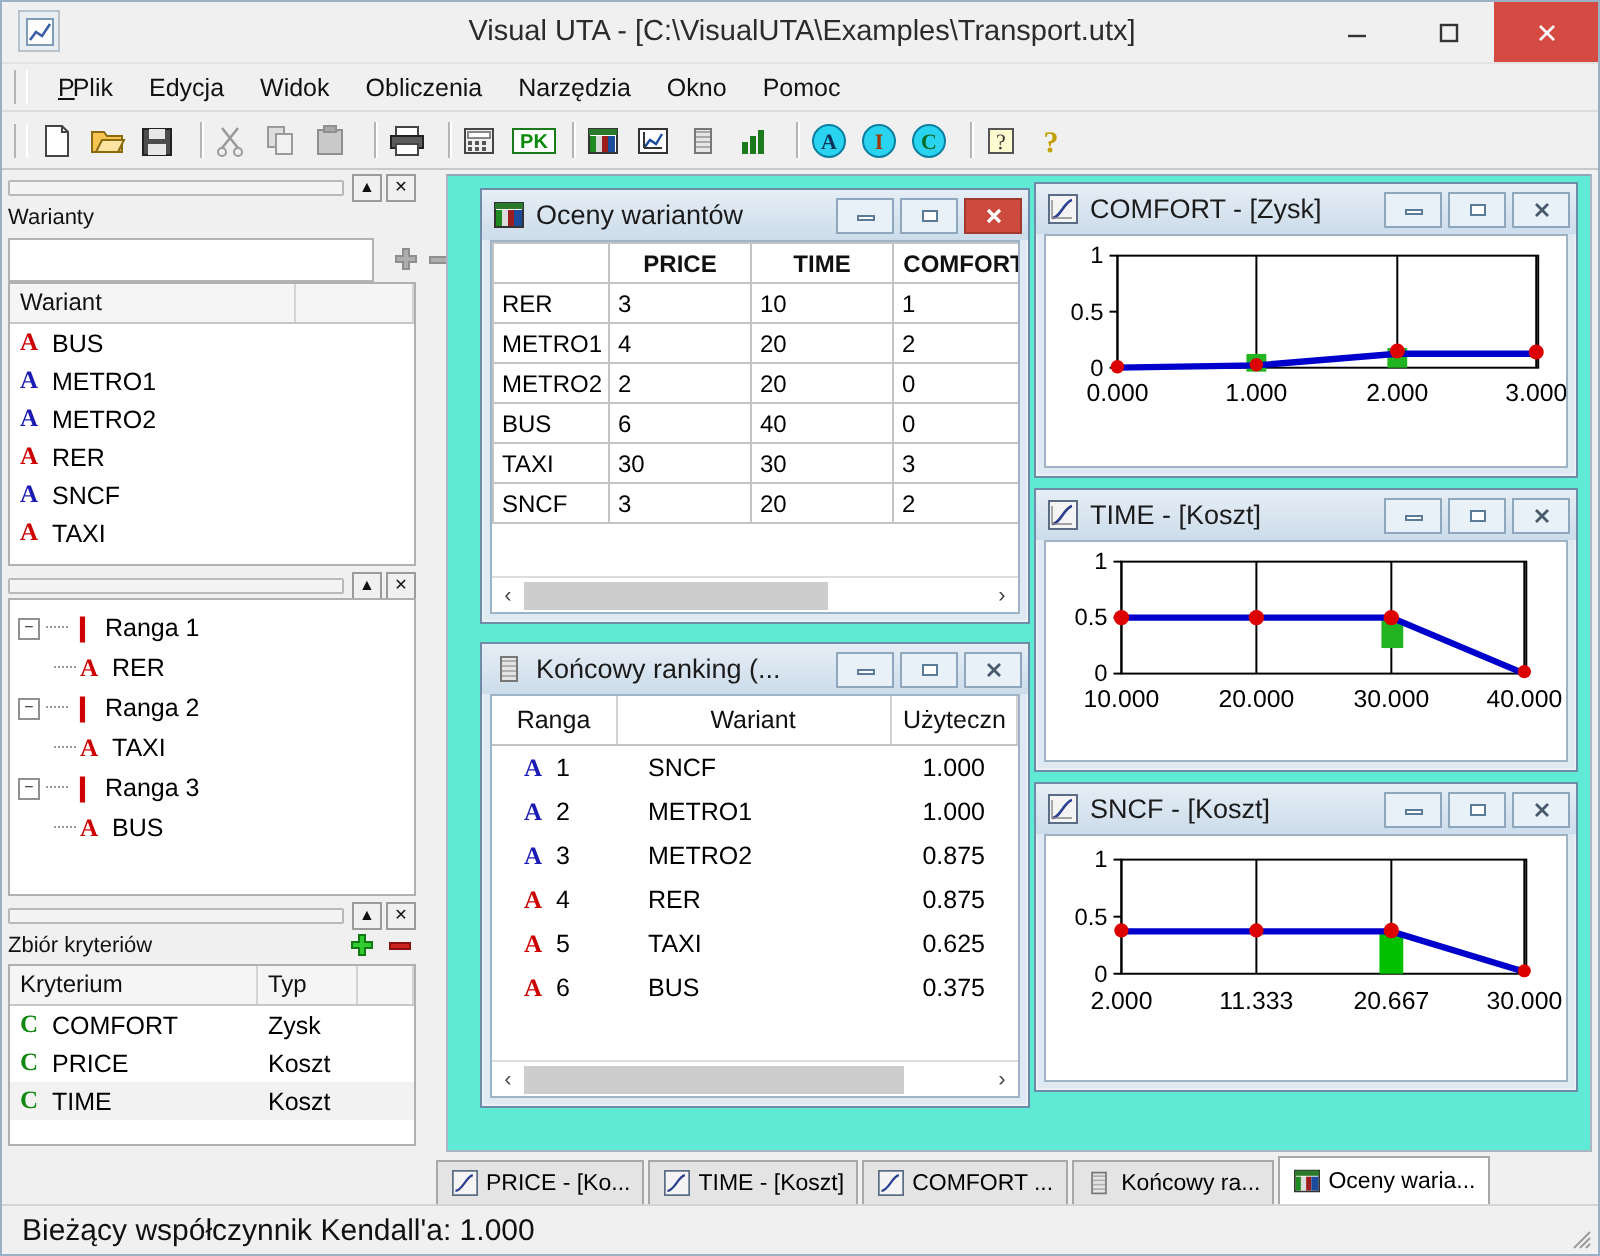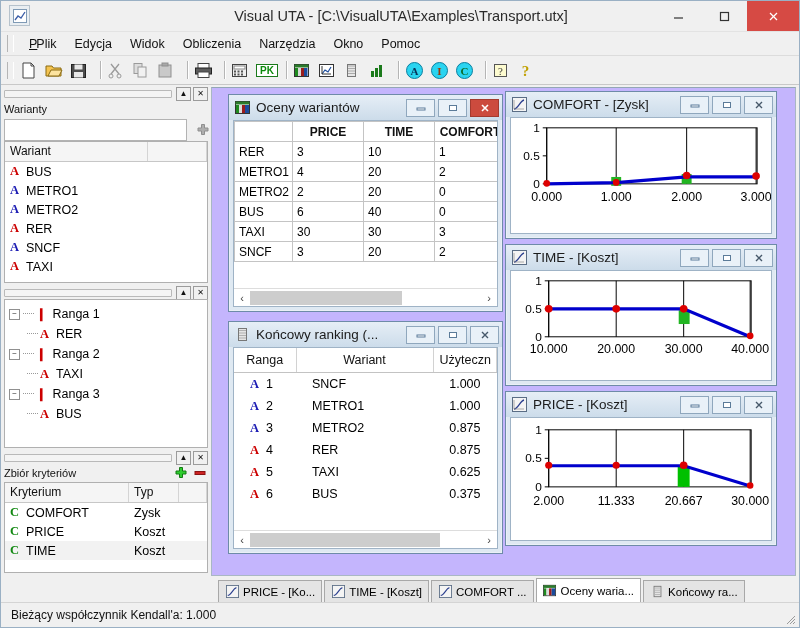--- a/index.html
+++ b/index.html
@@ -74,22 +74,22 @@
          font-family:"Liberation Serif", serif;}
   .g-red{color:#cc0000;} .g-blue{color:#1b1bb3;} .g-green{color:#118811;}
   .tree{border:1px solid #b0b0b0;background:#fff;flex:1;min-height:0;padding:4px 0 0 4px;overflow:hidden;}
   .tnode{display:flex;align-items:center;height:20px;font-size:12.5px;}
   .tbox{width:9px;height:9px;border:1px solid #909090;background:#fff;font-size:8px;line-height:7px;
         text-align:center;color:#333;margin-right:3px;font-family:"Liberation Sans",sans-serif;}
   .tdash{width:11px;border-top:1px dotted #999;height:1px;margin-right:2px;}
   .tindent{width:18px;height:1px;}
   .tbar{color:#cc0000;font-weight:bold;margin-right:6px;font-family:"Liberation Serif",serif;}
   
-  .mdi{flex:1;background:#c4b5fd;border:1px solid #a9b7c4;border-top-color:#93a6b6;
-       margin:2px 3px 0 0;position:relative;min-width:0;box-sizing:border-box;}
+  .mdi{flex:1;background:#5eead4;border:1px solid #a9b7c4;border-top-color:#93a6b6;
+       margin:2px 3px 0 12px;position:relative;min-width:0;box-sizing:border-box;}
   .mdiwin{position:absolute;background:#dfe9f2;border:1px solid #6e8ba8;box-sizing:border-box;
           box-shadow:0 0 0 1px rgba(255,255,255,.35) inset;}
   .mw-title{height:25px;display:flex;align-items:center;padding:0 3px 0 5px;
             background:linear-gradient(#e6eef6,#ccdcea);}
   .mw-ico{width:17px;height:17px;flex:none;display:flex;align-items:center;justify-content:center;margin-right:5px;}
   .mw-label{flex:1;font-size:13.5px;color:#1b1b1b;white-space:nowrap;overflow:hidden;}
   .mw-btns{display:flex;gap:3px;}
   .mw-btn{width:29px;height:18px;border:1px solid #8fa7bd;background:#e9f1f8;
           display:flex;align-items:center;justify-content:center;box-sizing:border-box;}
   .mw-btn.cl{background:#cc4b3e;border-color:#a33a2f;}
@@ -117,21 +117,21 @@
   .chartbox{position:absolute;inset:0;background:#fff;}
   
   .tabbar{height:26px;flex:none;background:#f0f0f0;display:flex;align-items:flex-end;
           padding-left:217px;box-sizing:border-box;}
   .tab{height:22px;display:flex;align-items:center;gap:4px;padding:0 6px;
        border:1px solid #a8a8a8;border-bottom:none;background:#e4e4e4;font-size:11.5px;
        margin-right:2px;box-sizing:border-box;white-space:nowrap;}
   .tab.active{background:#fff;height:24px;}
   .tab-ico{width:14px;height:14px;display:flex;align-items:center;justify-content:center;}
   .statusbar{height:24px;flex:none;background:#f0f0f0;border-top:1px solid #d4d4d4;
-             display:flex;align-items:center;padding-left:10px;font-size:12px;color:#111;position:relative;}
+             display:flex;align-items:center;padding-left:10px;font-size:15px;color:#111;position:relative;}
   .resizer{position:absolute;right:3px;bottom:2px;width:12px;height:12px;}
 </style>
 </head>
 <body>
 
 <div class="app">
 
   <div class="titlebar">
     <div class="app-icon">
       <svg width="14" height="14" viewBox="0 0 14 14">
@@ -768,21 +768,21 @@
 
       <div class="mdiwin" style="left:293px;top:303px;width:272px;height:155px;">
         <div class="mw-title">
           <div class="mw-ico">
             <svg width="15" height="15" viewBox="0 0 15 15">
                 <rect x="0.5" y="0.5" width="14" height="14" fill="#f4f4f4" stroke="#5a6d85"></rect>
                 <path d="M2 12 C6 12, 8 4, 12 3" fill="none" stroke="#2b3f8f" stroke-width="1.3"></path>
                 <path d="M2 3v9h10" fill="none" stroke="#888" stroke-width="0.7"></path>
               </svg>
           </div>
-          <div class="mw-label">PRICE - [Koszt]</div>
+          <div class="mw-label">SNCF - [Koszt]</div>
           <div class="mw-btns">
             <div class="mw-btn">
                 <svg width="12" height="10" viewBox="0 0 12 10">
                   <rect x="2" y="5" width="8" height="2" fill="#fff" stroke="#5b7b99"></rect>
                 </svg>
               </div>
             <div class="mw-btn">
                 <svg width="12" height="10" viewBox="0 0 12 10">
                   <rect x="2.5" y="2.5" width="7" height="5" fill="#fff" stroke="#5b7b99"></rect>
                 </svg>
@@ -849,42 +849,42 @@
     </div>
     <div class="tab">
       <span class="tab-ico">
           <svg width="13" height="13" viewBox="0 0 15 15">
             <rect x="0.5" y="0.5" width="14" height="14" fill="#f4f4f4" stroke="#5a6d85"></rect>
             <path d="M2 12 C6 12, 8 4, 12 3" fill="none" stroke="#2b3f8f" stroke-width="1.3"></path>
           </svg>
         </span>
       <span>COMFORT ...</span>
     </div>
+    <div class="tab">
+      <span class="tab-ico">
+          <svg width="13" height="13" viewBox="0 0 15 15">
+            <rect x="3.5" y="1.5" width="8" height="12" fill="#e4e4e4" stroke="#777"></rect>
+            <path d="M4 3.5h7M4 6h7M4 8.5h7M4 11h7" stroke="#b0b0b0"></path>
+          </svg>
+        </span>
+      <span>Końcowy ra...</span>
+    </div>
     <div class="tab active">
       <span class="tab-ico">
           <svg width="13" height="13" viewBox="0 0 15 15">
             <rect x="0.5" y="1.5" width="14" height="12" fill="#fff" stroke="#333"></rect>
             <rect x="0.5" y="1.5" width="14" height="3" fill="#2b7a2b"></rect>
             <rect x="1" y="5" width="3" height="8" fill="#1f8a1f"></rect>
             <rect x="4" y="5" width="3" height="8" fill="#dcdcdc"></rect>
             <rect x="7" y="5" width="3" height="8" fill="#9b1d1d"></rect>
             <rect x="10" y="5" width="4" height="8" fill="#1b4b9b"></rect>
           </svg>
         </span>
       <span>Oceny waria...</span>
     </div>
-    <div class="tab">
-      <span class="tab-ico">
-          <svg width="13" height="13" viewBox="0 0 15 15">
-            <rect x="3.5" y="1.5" width="8" height="12" fill="#e4e4e4" stroke="#777"></rect>
-            <path d="M4 3.5h7M4 6h7M4 8.5h7M4 11h7" stroke="#b0b0b0"></path>
-          </svg>
-        </span>
-      <span>Końcowy ra...</span>
-    </div>
   </div>
 
   <div class="statusbar">
     <span>Bieżący współczynnik Kendall'a:  1.000</span>
     <svg class="resizer" viewBox="0 0 12 12">
       <g stroke="#9a9a9a" stroke-width="1">
           <line x1="11" y1="3" x2="3" y2="11"></line>
           <line x1="11" y1="6" x2="6" y2="11"></line>
           <line x1="11" y1="9" x2="9" y2="11"></line>
         </g>

